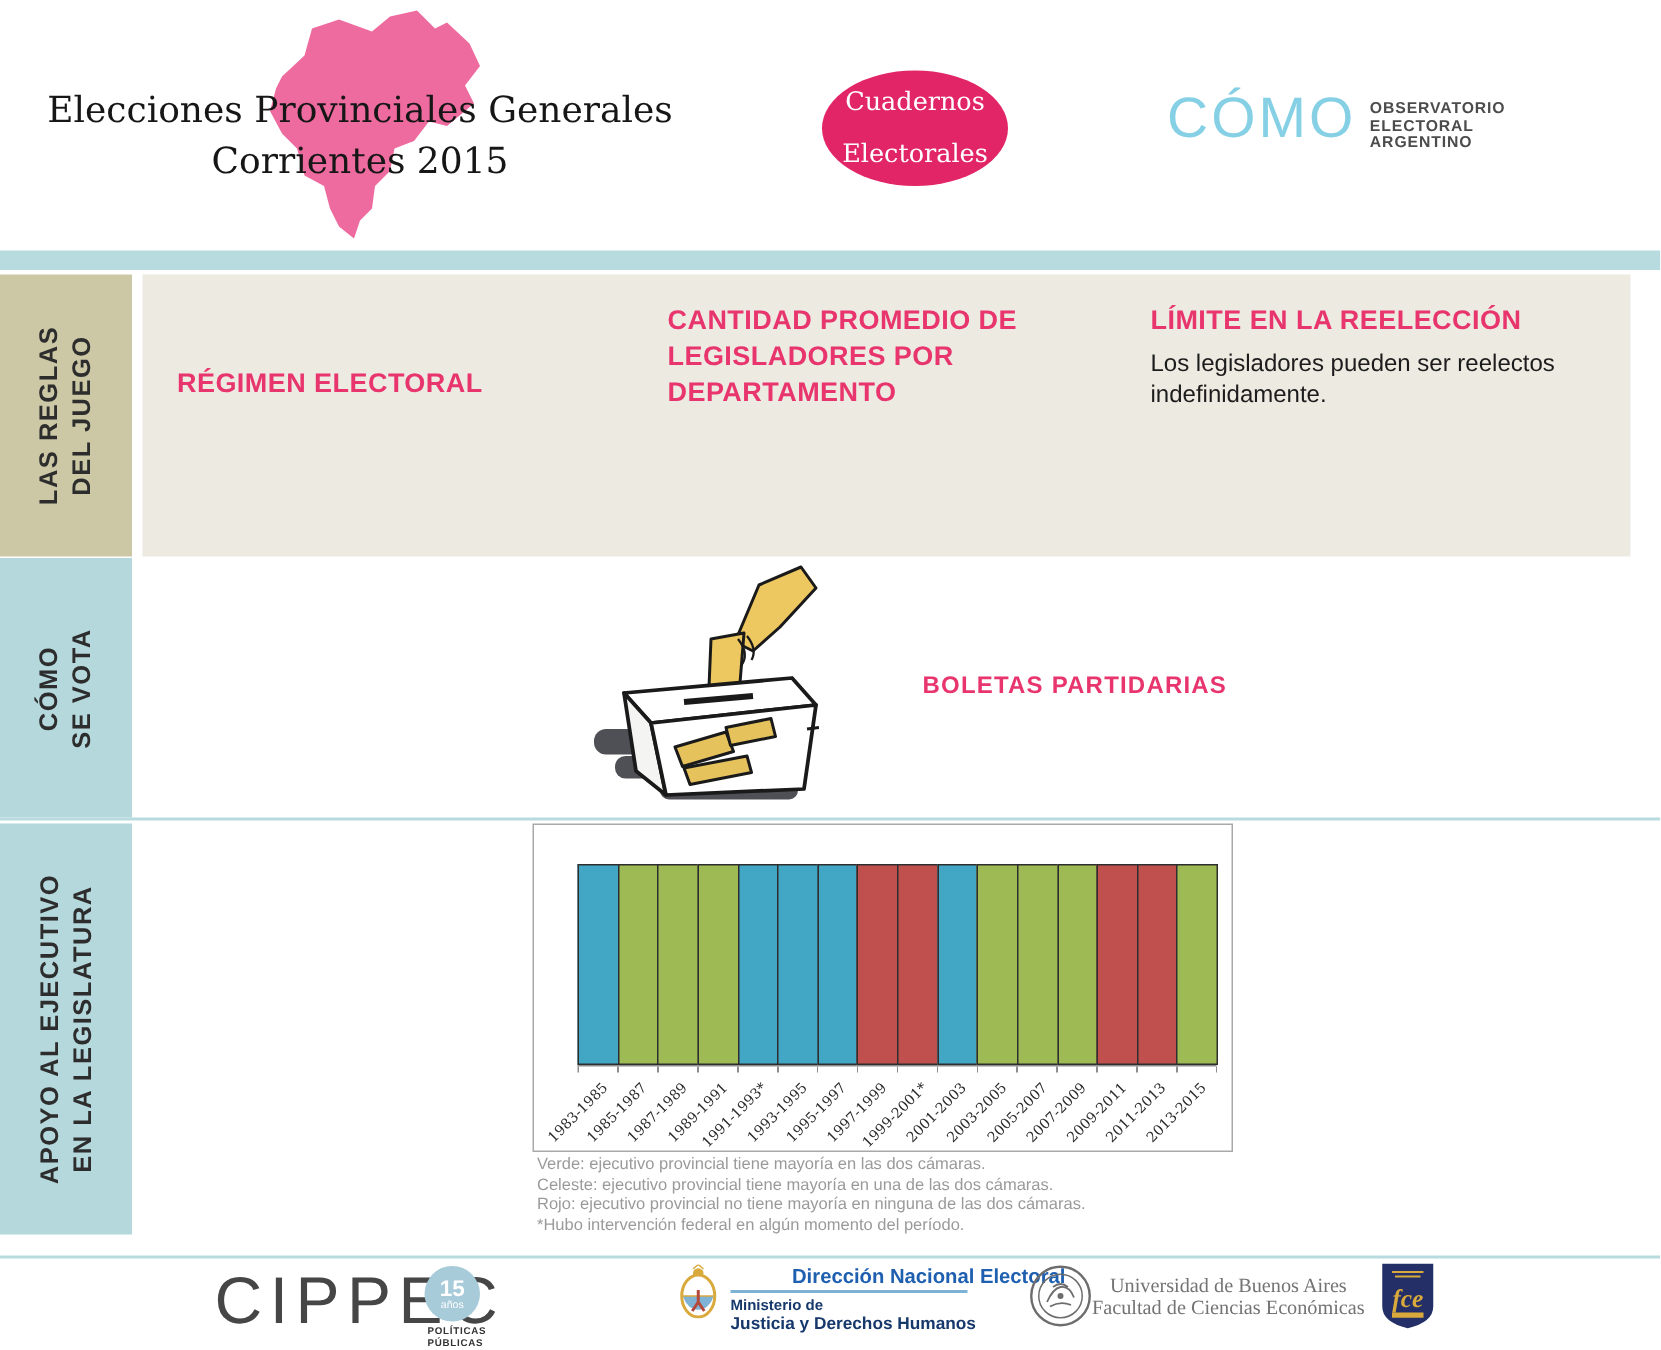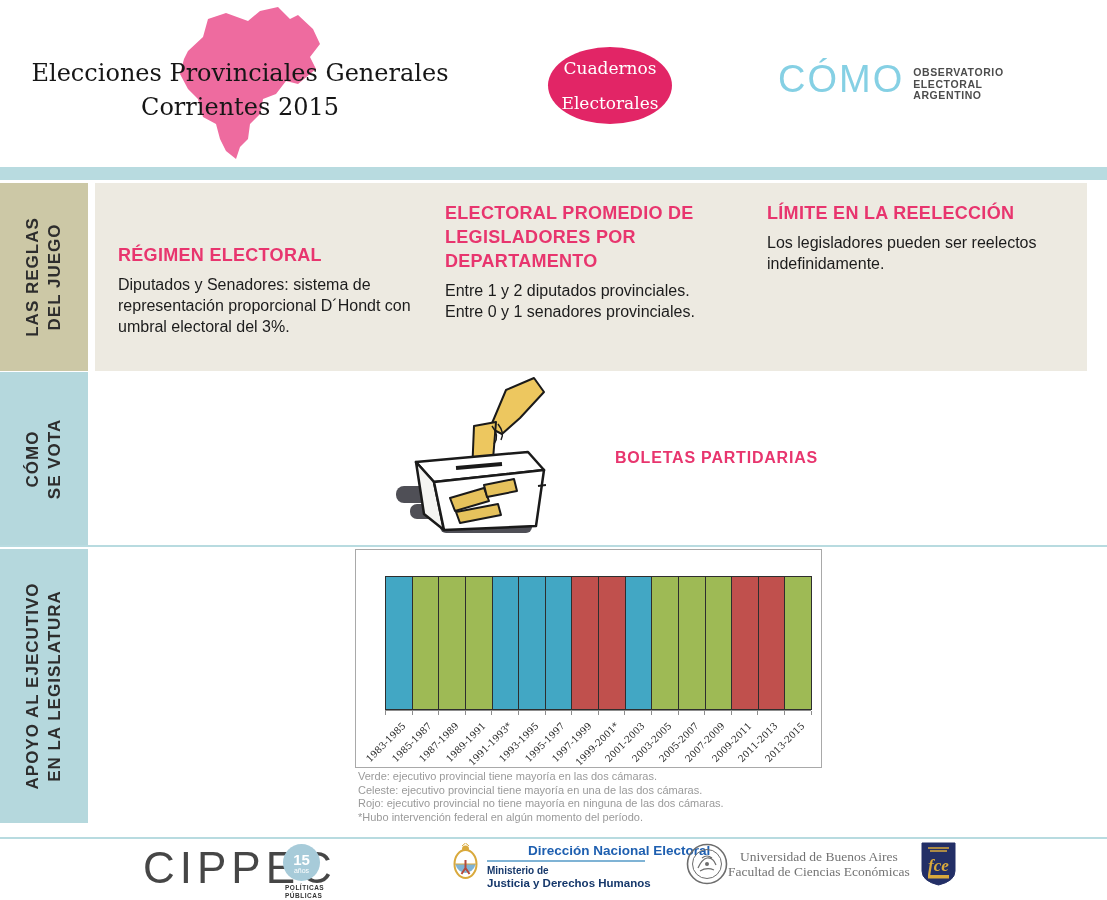--- a/index.html
+++ b/index.html
@@ -142,26 +142,23 @@
   <div class="abs band" style="top:167px; height:13px;"></div>
 
   <div class="abs sidebar" style="top:183px; height:188px; background:#ccc8a6;">
     <div class="sidebar-label">LAS REGLAS
 DEL JUEGO</div>
   </div>
 
   <div class="abs panel-beige">
     <div class="col" style="left:23px; top:18px; width:310px;margin-top:42px;">
       <div class="col-heading">RÉGIMEN ELECTORAL</div>
-      <div class="col-body">Diputados y Senadores: sistema de representación proporcional D´Hondt con umbral electoral del 3%.</div>
     </div>
     <div class="col" style="left:350px; top:18px; width:290px;">
-      <div class="col-heading">ELECTORAL PROMEDIO DE LEGISLADORES POR DEPARTAMENTO</div>
-      <div class="col-body">Entre 1 y 2 diputados provinciales.
-Entre 0 y 1 senadores provinciales.</div>
+      <div class="col-heading">CANTIDAD PROMEDIO DE LEGISLADORES POR DEPARTAMENTO</div>
     </div>
     <div class="col" style="left:672px; top:18px; width:270px;">
       <div class="col-heading">LÍMITE EN LA REELECCIÓN</div>
       <div class="col-body">Los legisladores pueden ser reelectos indefinidamente.</div>
     </div>
   </div>
 
   <div class="abs sidebar" style="top:372px; height:173px; background:#b5d8dd;">
     <div class="sidebar-label">CÓMO
 SE VOTA</div>

